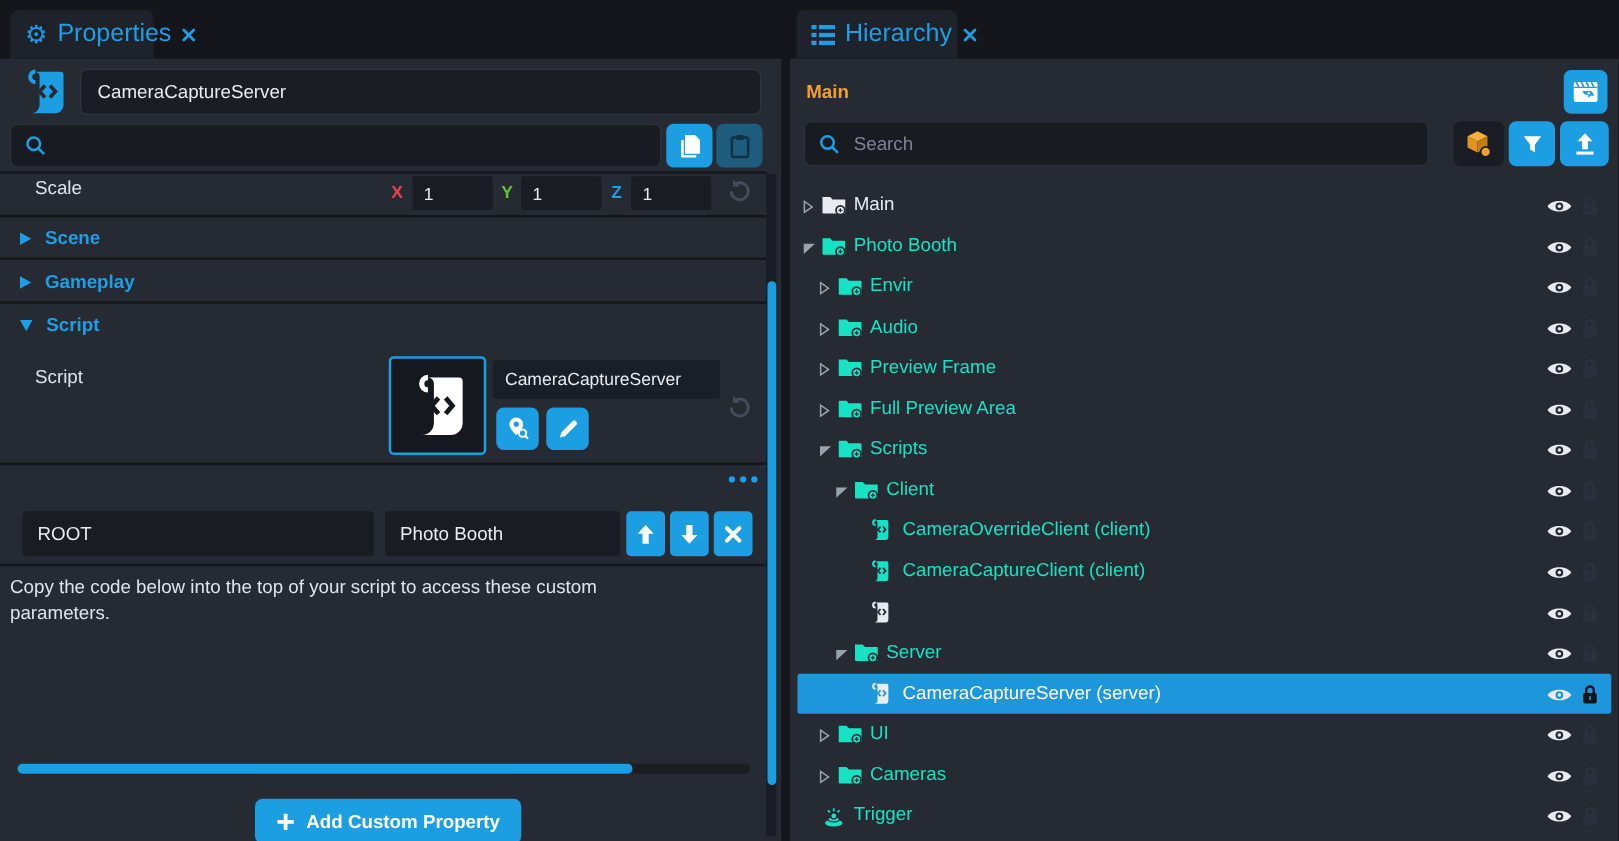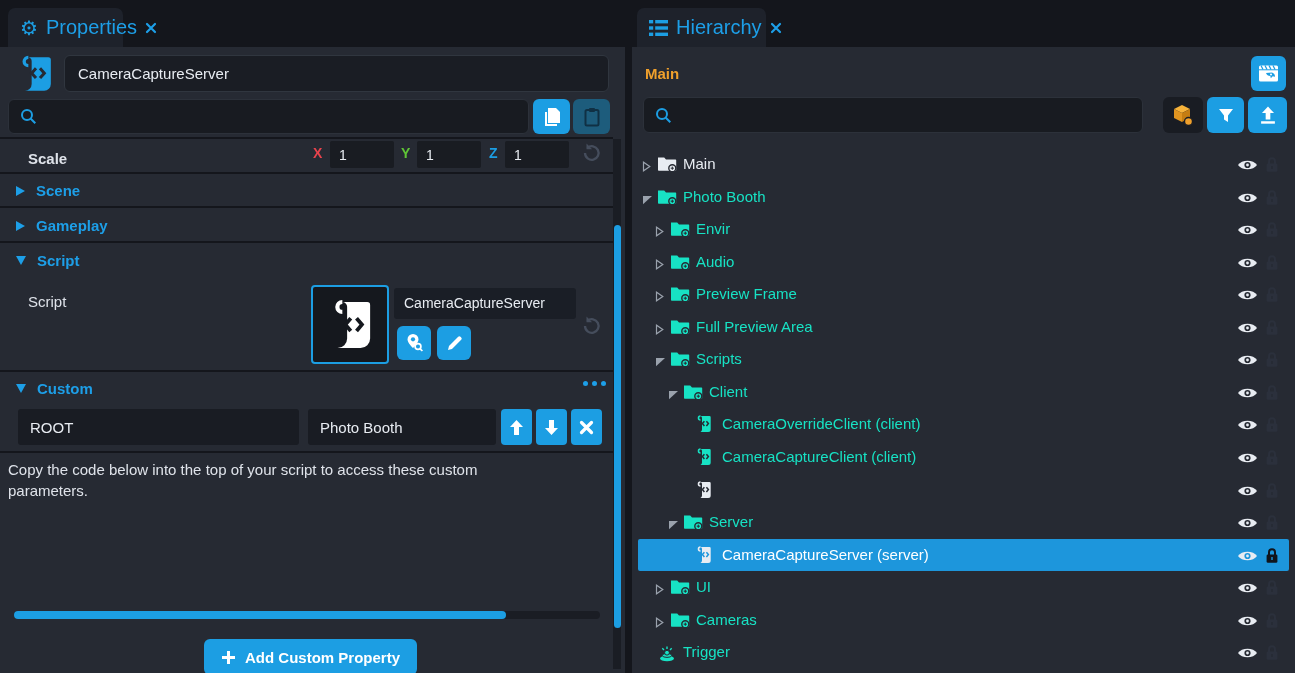--- a/index.html
+++ b/index.html
@@ -102,21 +102,21 @@
         <span style="display:flex;">
           <svg width="16" height="20" viewBox="0 0 16 20">
               <rect x="1.5" y="3" width="13" height="15.5" rx="1.5" fill="none" stroke="#103044" stroke-width="2"></rect>
               <rect x="5" y="1" width="6" height="4" rx="1" fill="#103044"></rect>
             </svg>
         </span>
       </div>
 
       <div class="divider" style="top:90px;width:613px;"></div>
 
-      <span class="plabel" style="left:28px;top:103px;font-weight:bold;">Scale</span>
+      <span class="plabel" style="left:28px;top:95px;">Scale</span>
       <span class="axis" style="left:313px;top:98px;color:#e8434d;">X</span>
       <input class="axisval" style="left: 330px; top: 94px;" value="1">
       <span class="axis" style="left:401px;top:98px;color:#5fc436;">Y</span>
       <input class="axisval" style="left: 417px; top: 94px;" value="1">
       <span class="axis" style="left:489px;top:98px;color:#1c9ee3;">Z</span>
       <input class="axisval" style="left: 505px; top: 94px;" value="1">
       <span class="reseticon" style="left:582px;top:96px;">
         <svg width="19" height="19" viewBox="0 0 19 19" style="transform:scaleX(-1);">
             <path d="M16 10a6.8 6.8 0 11-2.3-5.1" fill="none" stroke="currentColor" stroke-width="2.3"></path>
             <path d="M14.5 0.6v5.6h-5.6z" fill="currentColor"></path>
@@ -170,24 +170,20 @@
       </div>
       <span class="reseticon" style="left:582px;top:269px;">
         <svg width="19" height="19" viewBox="0 0 19 19" style="transform:scaleX(-1);">
             <path d="M16 10a6.8 6.8 0 11-2.3-5.1" fill="none" stroke="currentColor" stroke-width="2.3"></path>
             <path d="M14.5 0.6v5.6h-5.6z" fill="currentColor"></path>
           </svg>
       </span>
 
       <div class="divider" style="top:323px;width:613px;"></div>
 
-      <div class="sechdr" style="top:326px;">
-        <span class="arr-d"></span>
-        <span class="slabel">Custom</span>
-      </div>
       <span class="menudots" style="left:583px;top:334px;">
           <i></i>
           <i></i>
           <i></i>
         </span>
 
       <input class="field abs" style="left: 18px; top: 362px; width: 281px; height: 36px; padding-left: 12px; border: none; background: rgb(25, 28, 35); border-radius: 3px;" value="ROOT">
       <input class="field abs" style="left: 308px; top: 362px; width: 188px; height: 36px; padding-left: 12px; border: none; background: rgb(25, 28, 35); border-radius: 3px;" value="Photo Booth">
       <div class="bluebtn" style="left:501px;top:362px;width:31px;height:36px;border-radius:4px;">
         <span style="display:flex;">
@@ -271,20 +267,21 @@
         </span>
       </div>
 
       <div class="searchwrap" style="left:11px;top:50px;width:500px;height:36px;">
         <span style="display:flex;">
           <svg width="17" height="17" viewBox="0 0 17 17">
               <circle cx="7" cy="7" r="5" fill="none" stroke="#1c9ee3" stroke-width="2"></circle>
               <path d="M10.8 10.8l4.5 4.5" stroke="#1c9ee3" stroke-width="2"></path>
             </svg>
         </span>
+        <input placeholder="Search" style="">
       </div>
       <div class="darkbtn" style="left:531px;top:50px;width:40px;height:36px;">
         <span style="display:flex;">
           <svg width="24" height="24" viewBox="0 0 24 24">
               <polygon points="11,2 19,6 11,10 3,6" fill="#f6b23a"></polygon>
               <polygon points="3,6 11,10 11,19 3,15" fill="#e09420"></polygon>
               <polygon points="19,6 11,10 11,19 19,15" fill="#c57d12"></polygon>
               <circle cx="17.5" cy="18.5" r="4" fill="#f0a02c" stroke="#191c23" stroke-width="1.4"></circle>
             </svg>
         </span>

